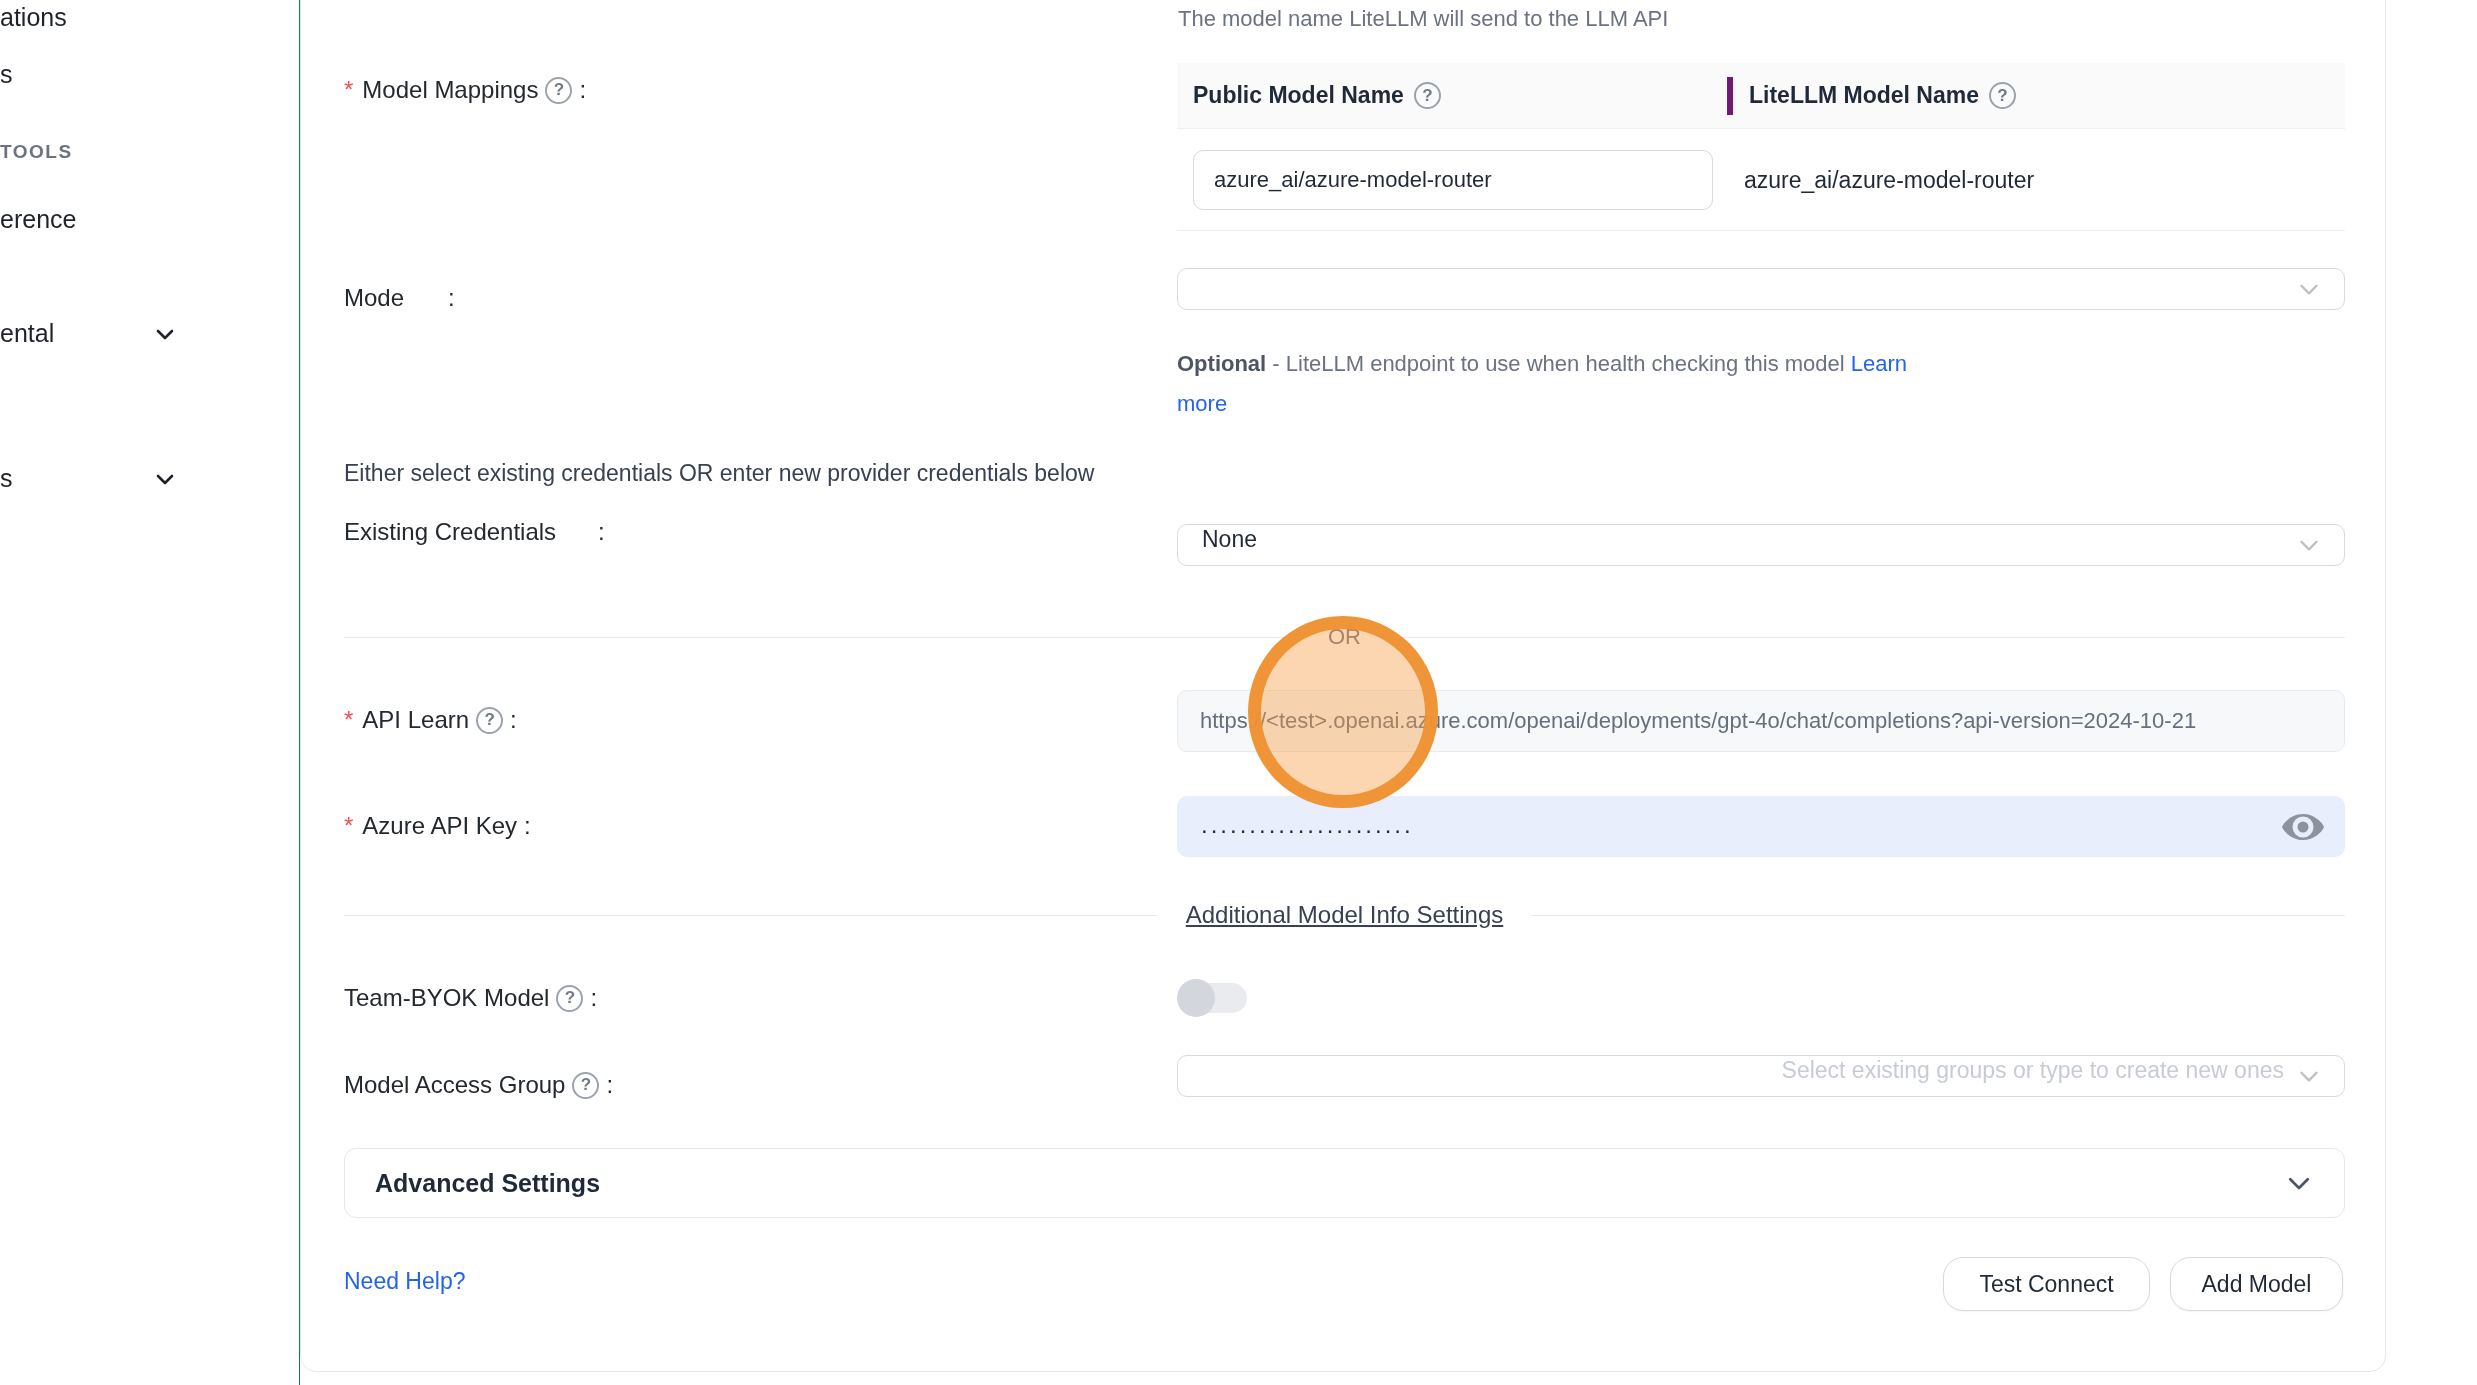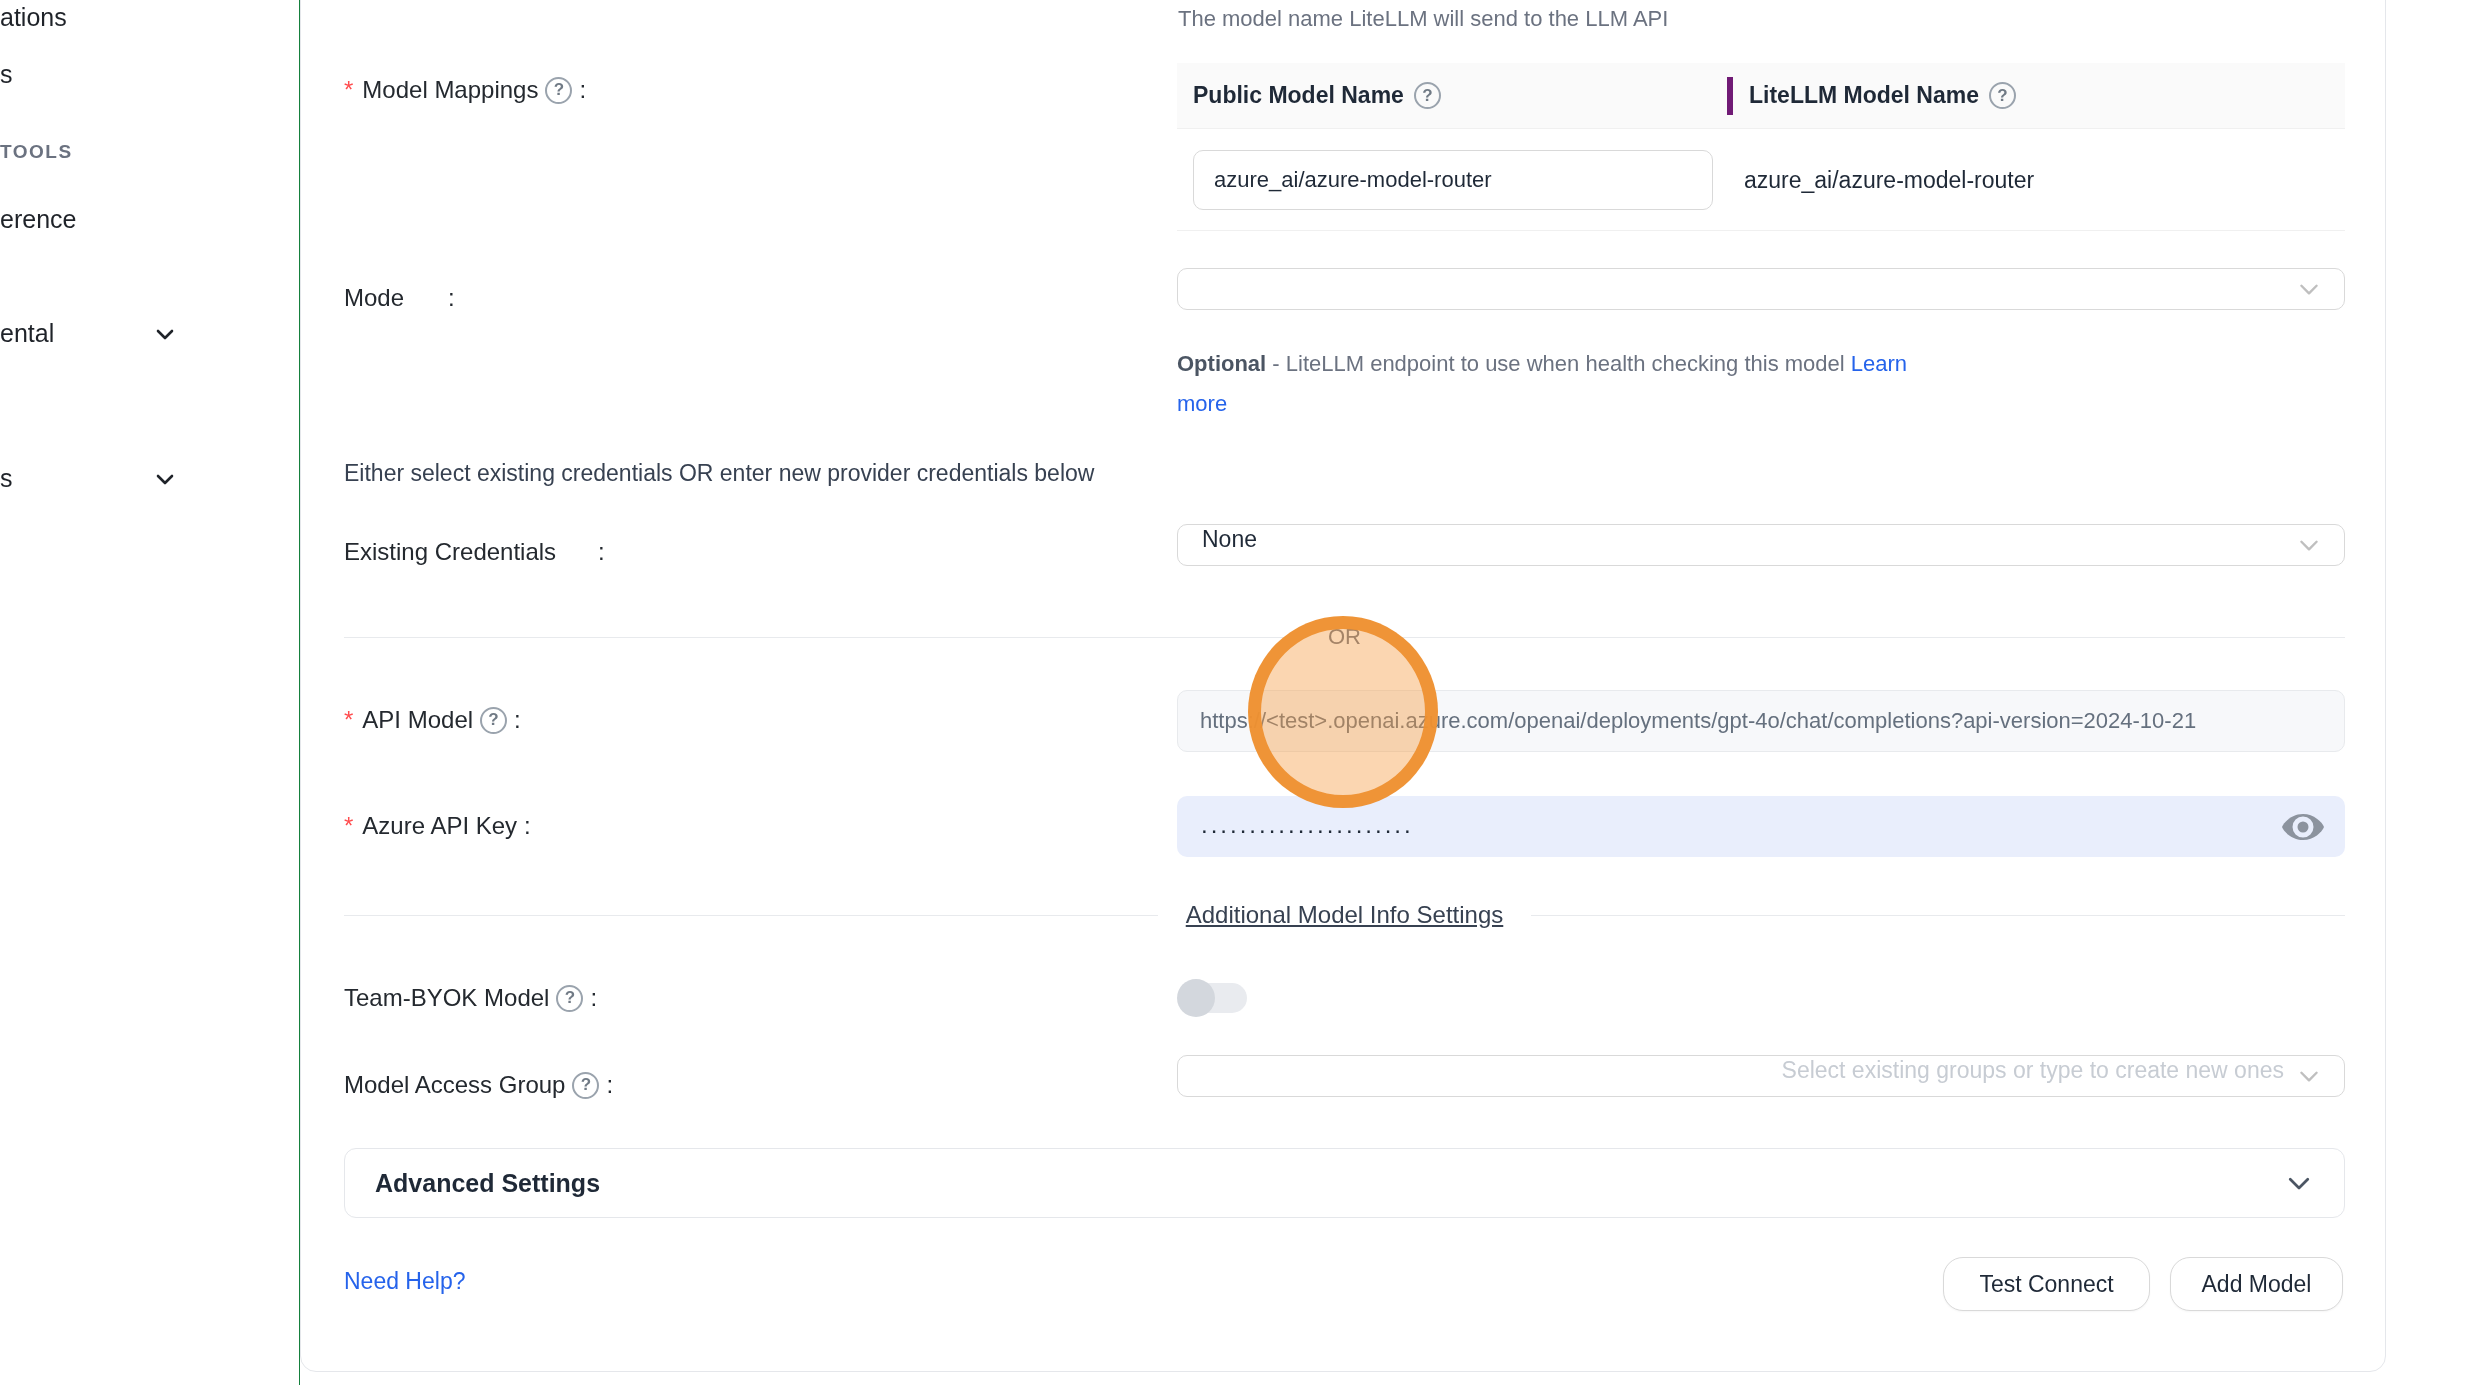--- a/index.html
+++ b/index.html
@@ -130,38 +130,38 @@
     <svg class="chev" viewBox="0 0 24 24">
         <path d="M5 9l7 7 7-7" fill="none" stroke="currentColor" stroke-width="2.2" stroke-linecap="round" stroke-linejoin="round"></path>
       </svg>
   </div>
   <div class="help-block">
     <span class="help-bold">Optional</span><span> - LiteLLM endpoint to use when health checking this model </span><a class="blue-link"><span>Learn</span><br><span>more</span></a>
   </div>
 
   <div class="note" style="top:460px;">Either select existing credentials OR enter new provider credentials below</div>
 
-  <div class="flabel" style="top:538px;gap:42px;">
+  <div class="flabel" style="top:518px;gap:42px;">
     <span>Existing Credentials</span>
     <span class="colon">:</span>
   </div>
   <div class="select" style="top:524px;">
     <span>None</span>
     <svg class="chev" viewBox="0 0 24 24">
         <path d="M5 9l7 7 7-7" fill="none" stroke="currentColor" stroke-width="2.2" stroke-linecap="round" stroke-linejoin="round"></path>
       </svg>
   </div>
 
   <div class="tdivider" style="top:624px;">
     <span>OR</span>
   </div>
 
   <div class="flabel" style="top:706px;">
     <span class="star">*</span>
-    <span>API Model</span>
+    <span>API Learn</span>
     <span class="qicon">?</span>
     <span class="colon">:</span>
   </div>
   <div class="ro-input">https://&lt;test&gt;.openai.azure.com/openai/deployments/gpt-4o/chat/completions?api-version=2024-10-21</div>
 
   <div class="flabel" style="top:812px;">
     <span class="star">*</span>
     <span>Azure API Key</span>
     <span class="colon">:</span>
   </div>

